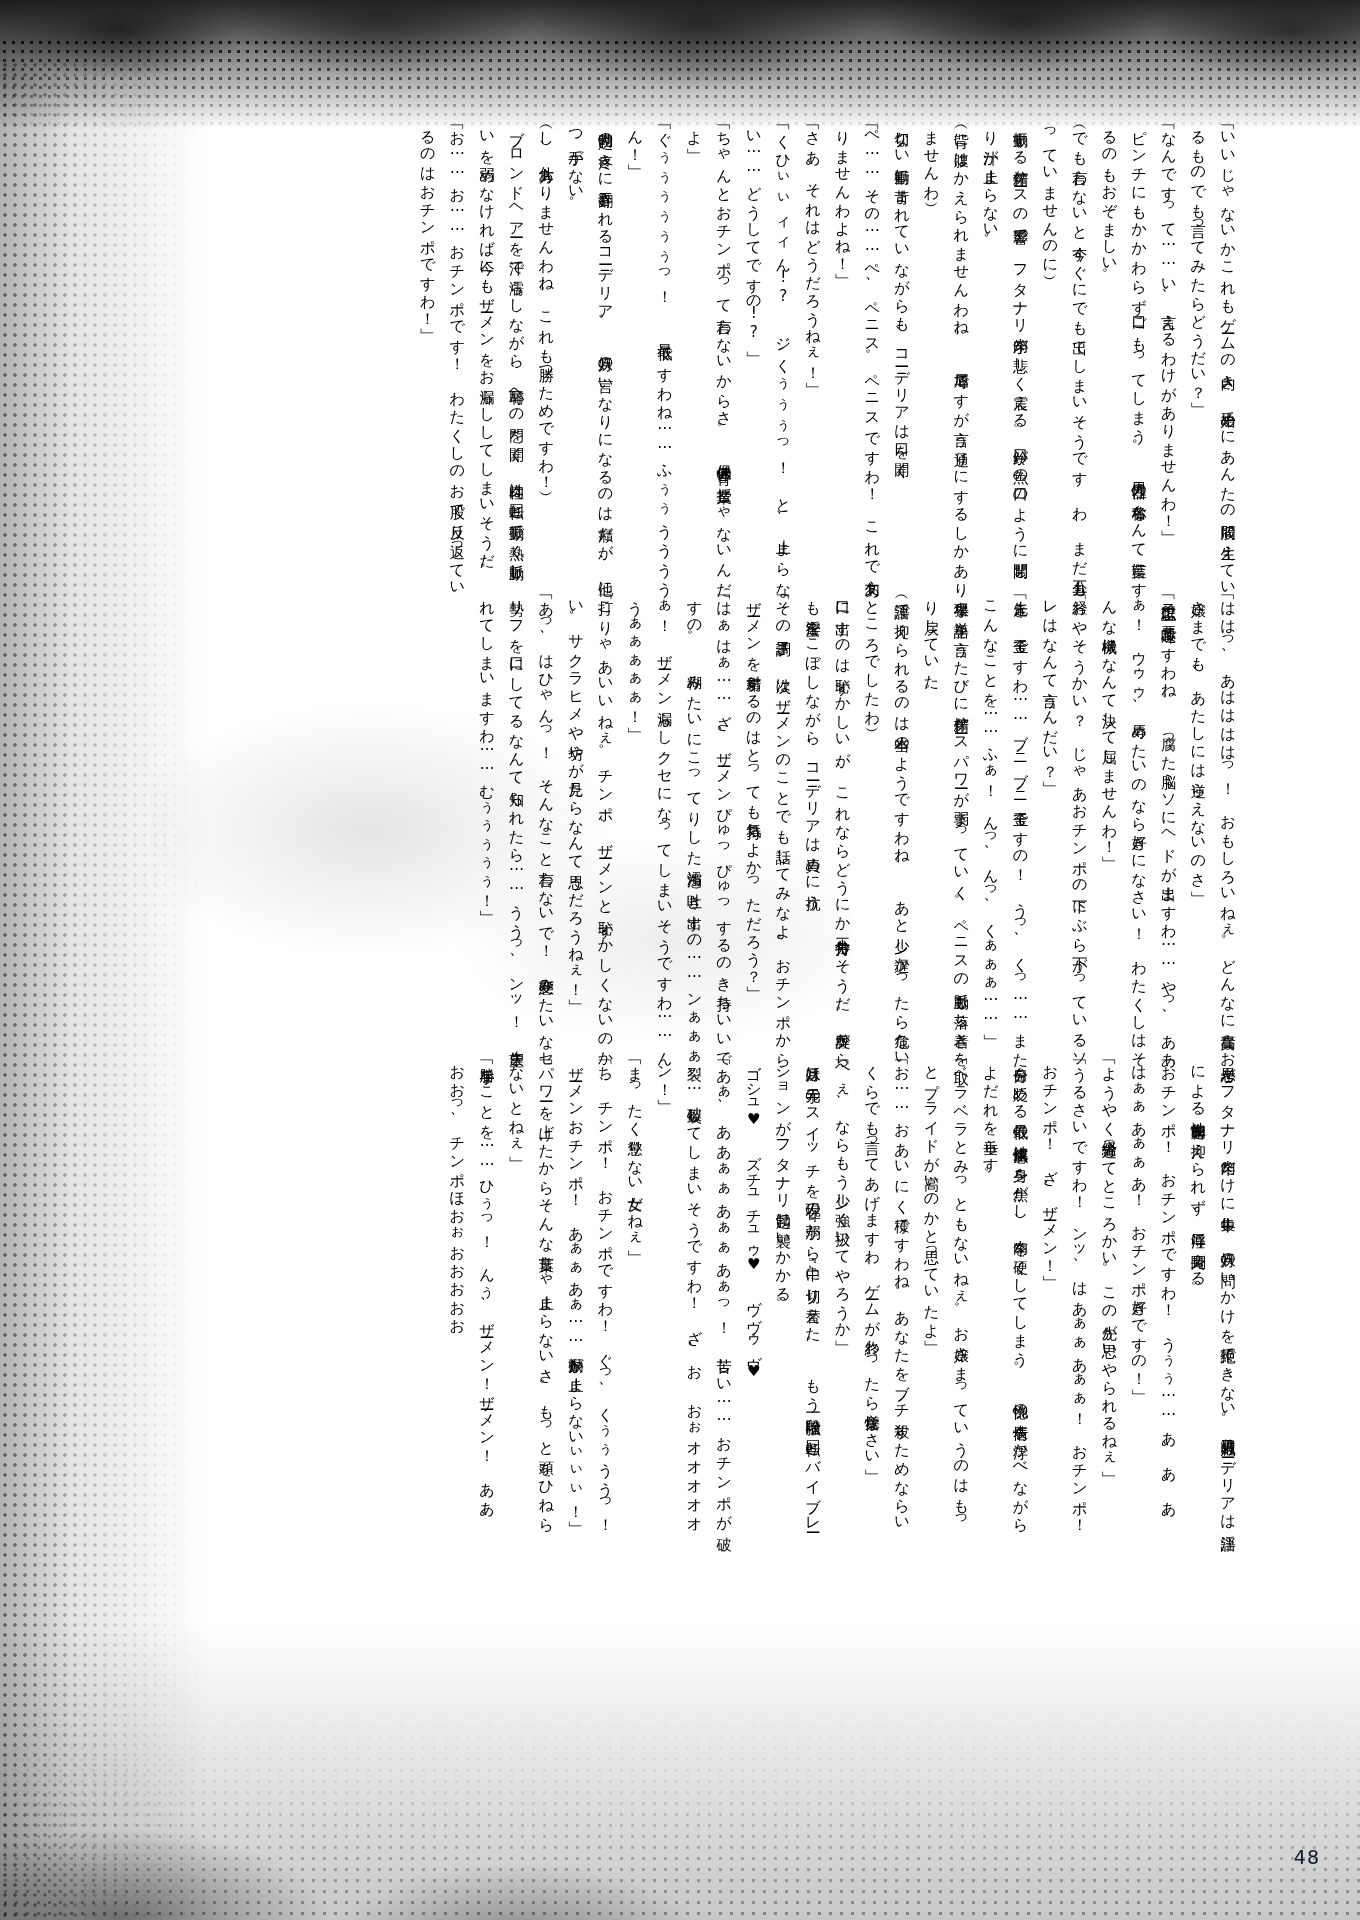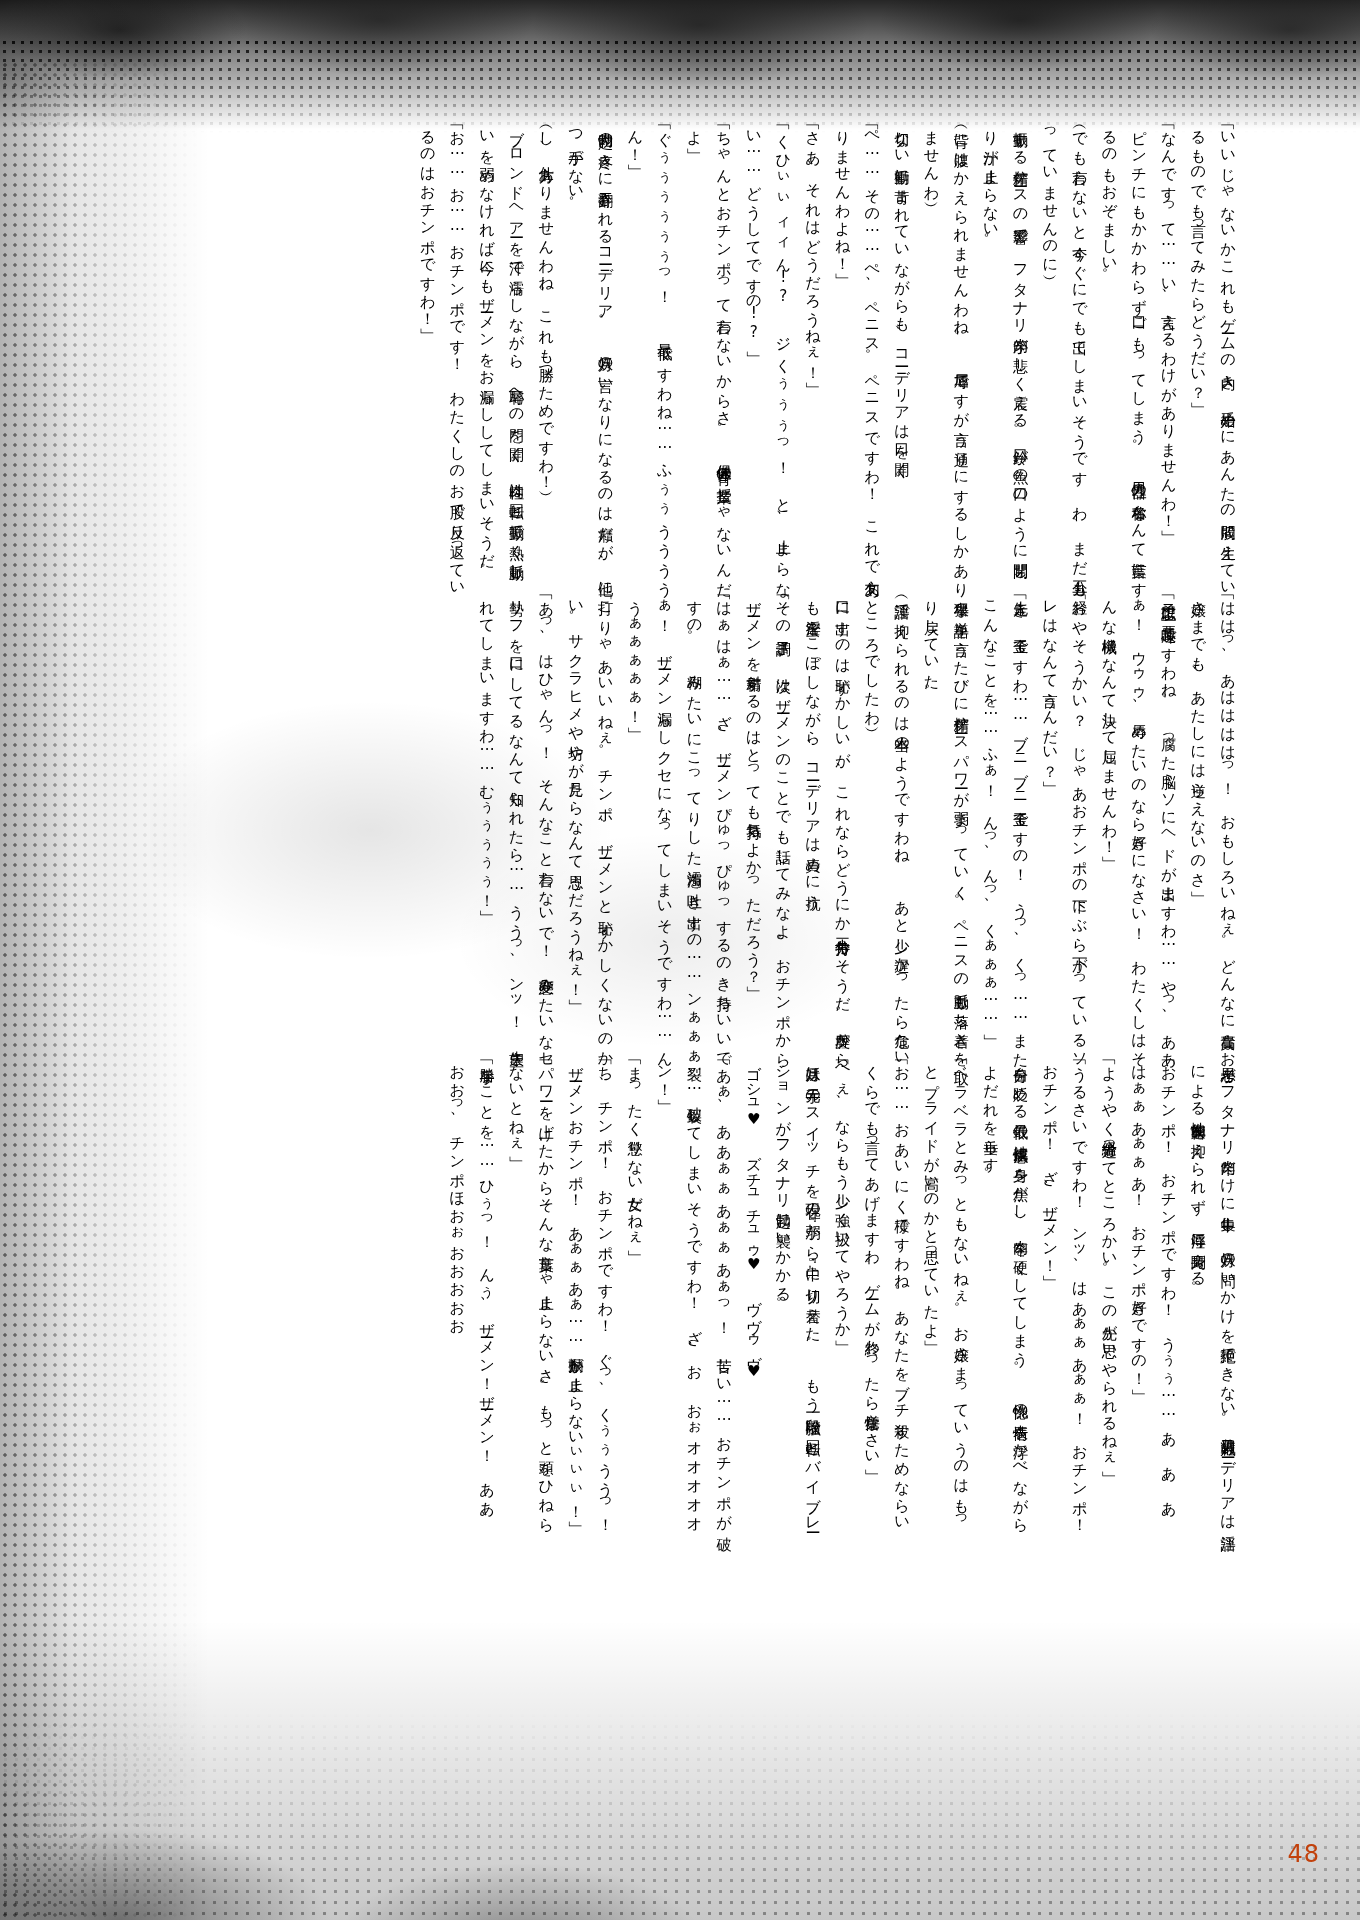--- a/index.html
+++ b/index.html
@@ -84,22 +84,22 @@
     white-space: pre-wrap;
   }
   #block-1 { right: 118px; top: 120px;  height: 470px; }
   #block-2 { right: 118px; top: 590px;  height: 470px; }
   #block-3 { right: 118px; top: 1055px; height: 470px; }
 
   .page-number {
     position: absolute;
     right: 40px;
     bottom: 52px;
-    font-size: 24px;
-    color: #c2410c;
+    font-size: 19px;
+    color: #0f172a;
     font-family: "DejaVu Sans", sans-serif;
     letter-spacing: 1px;
     text-align: right;
   }
 </style>
 </head>
 <body>
 
 <div id="page">
 

